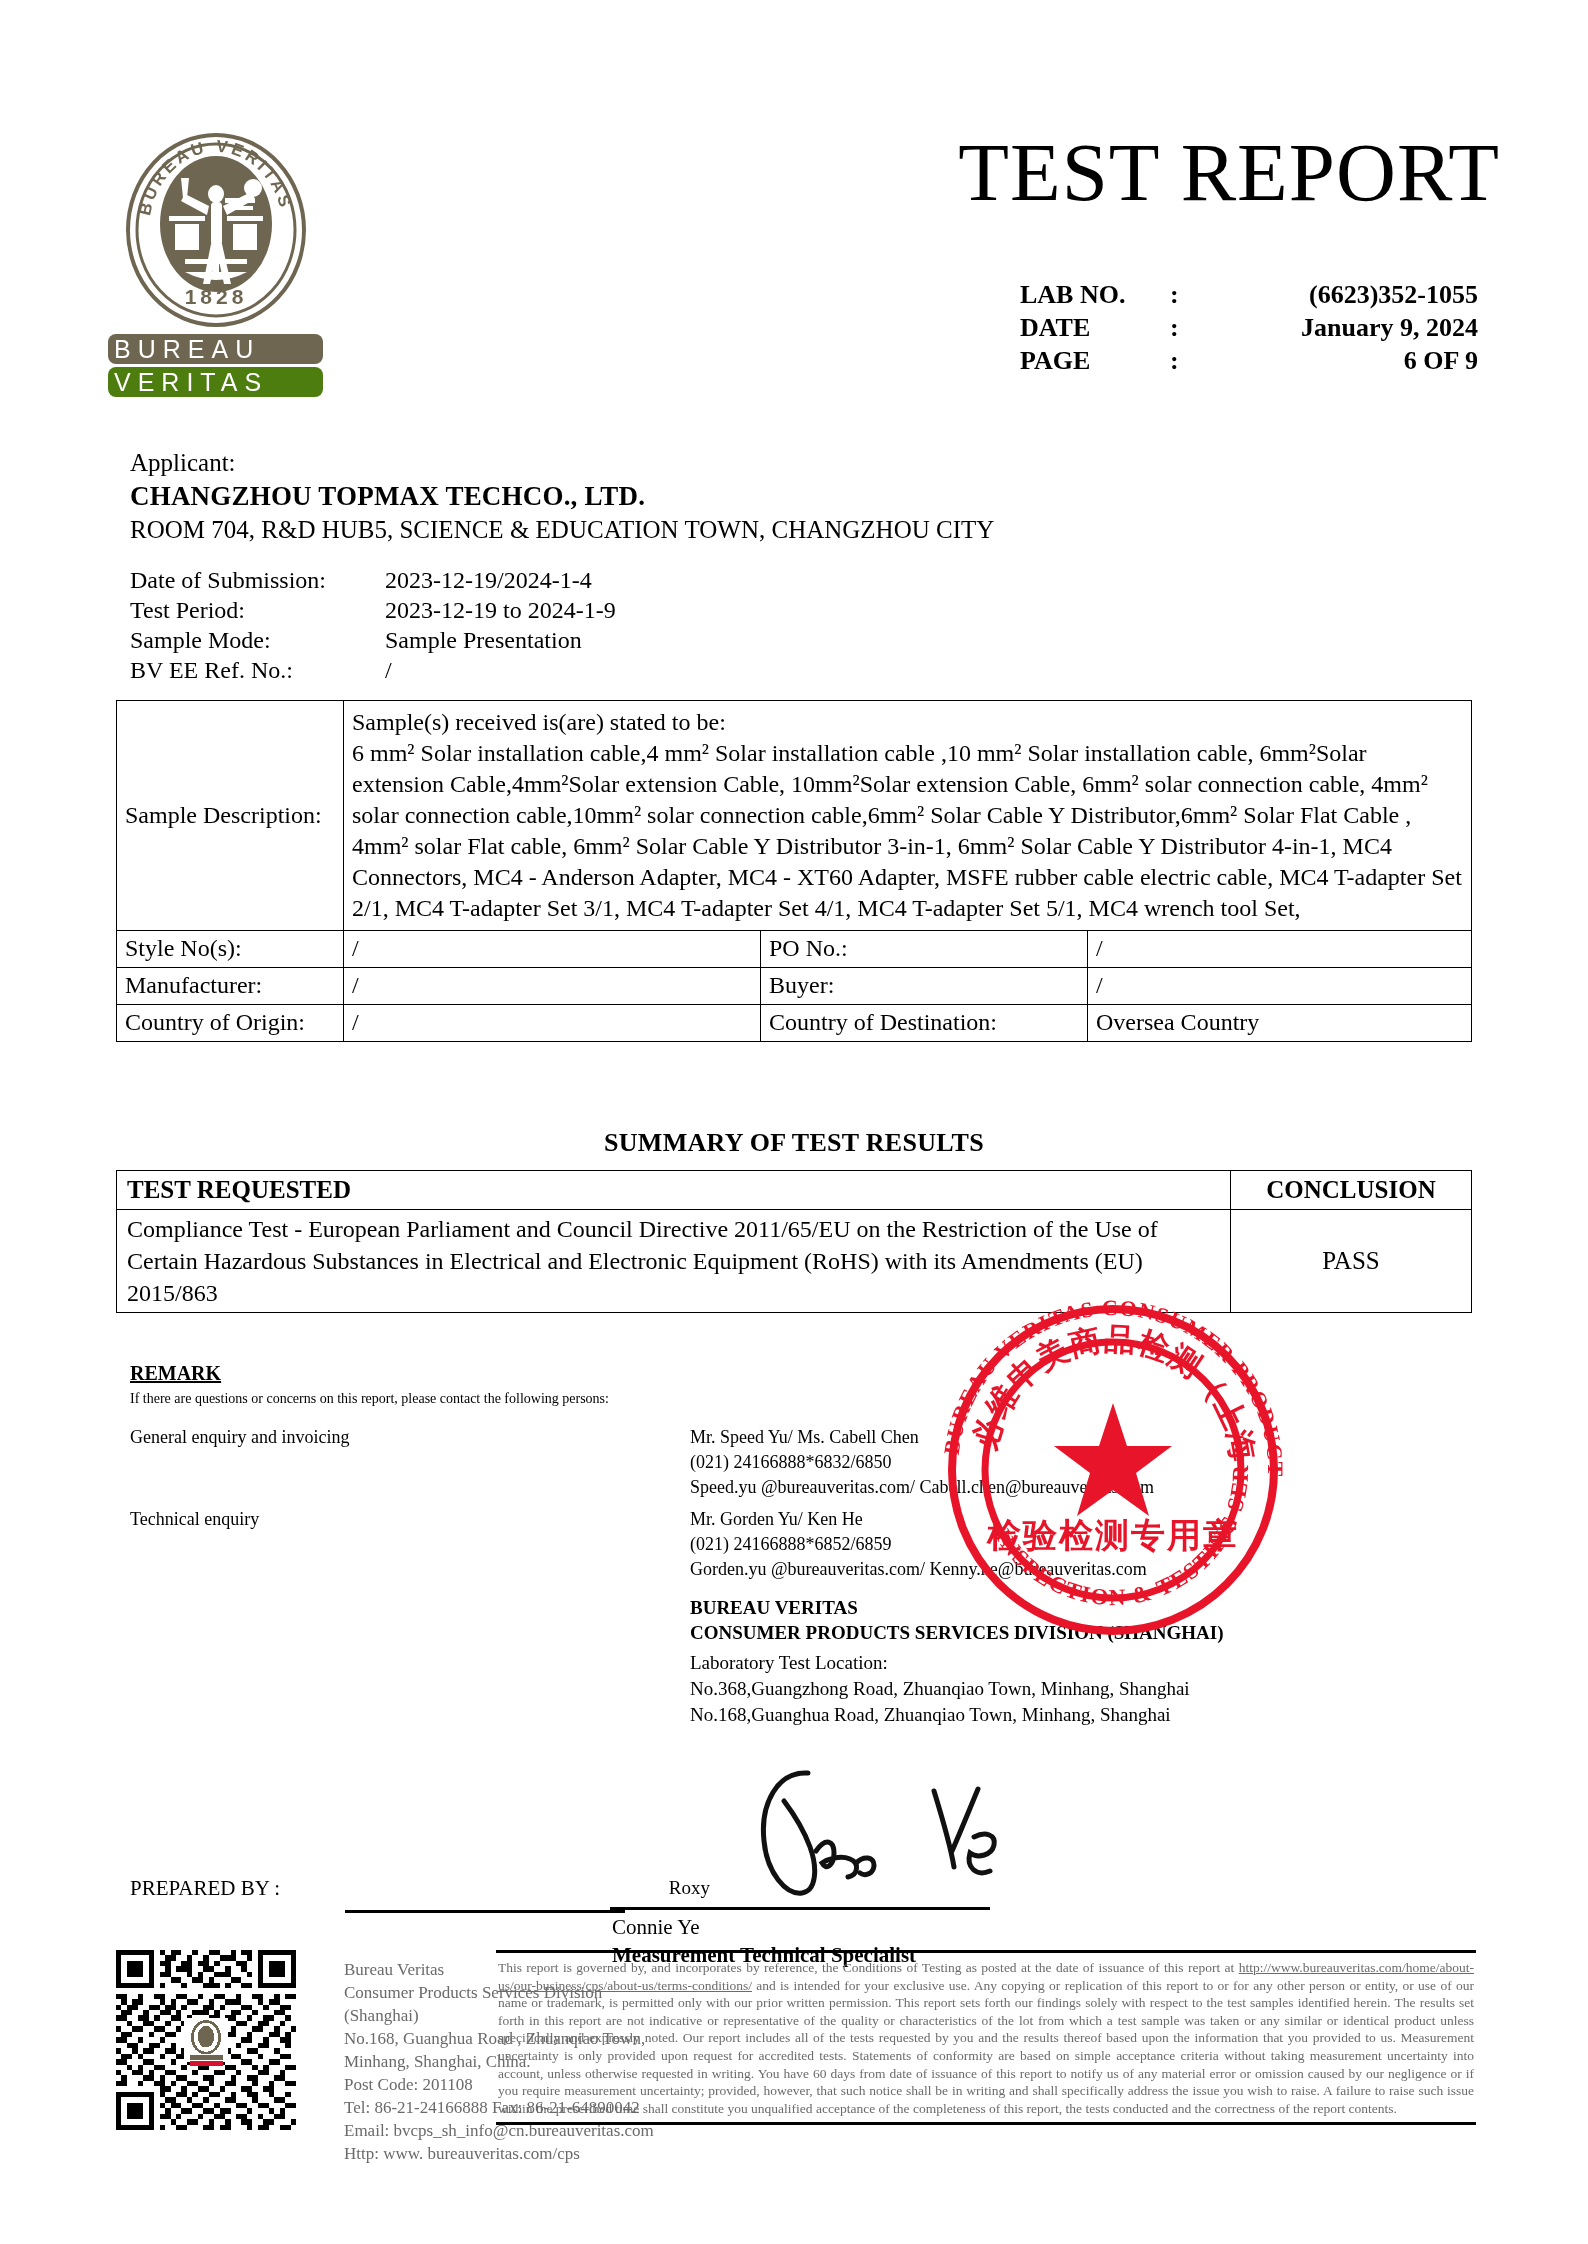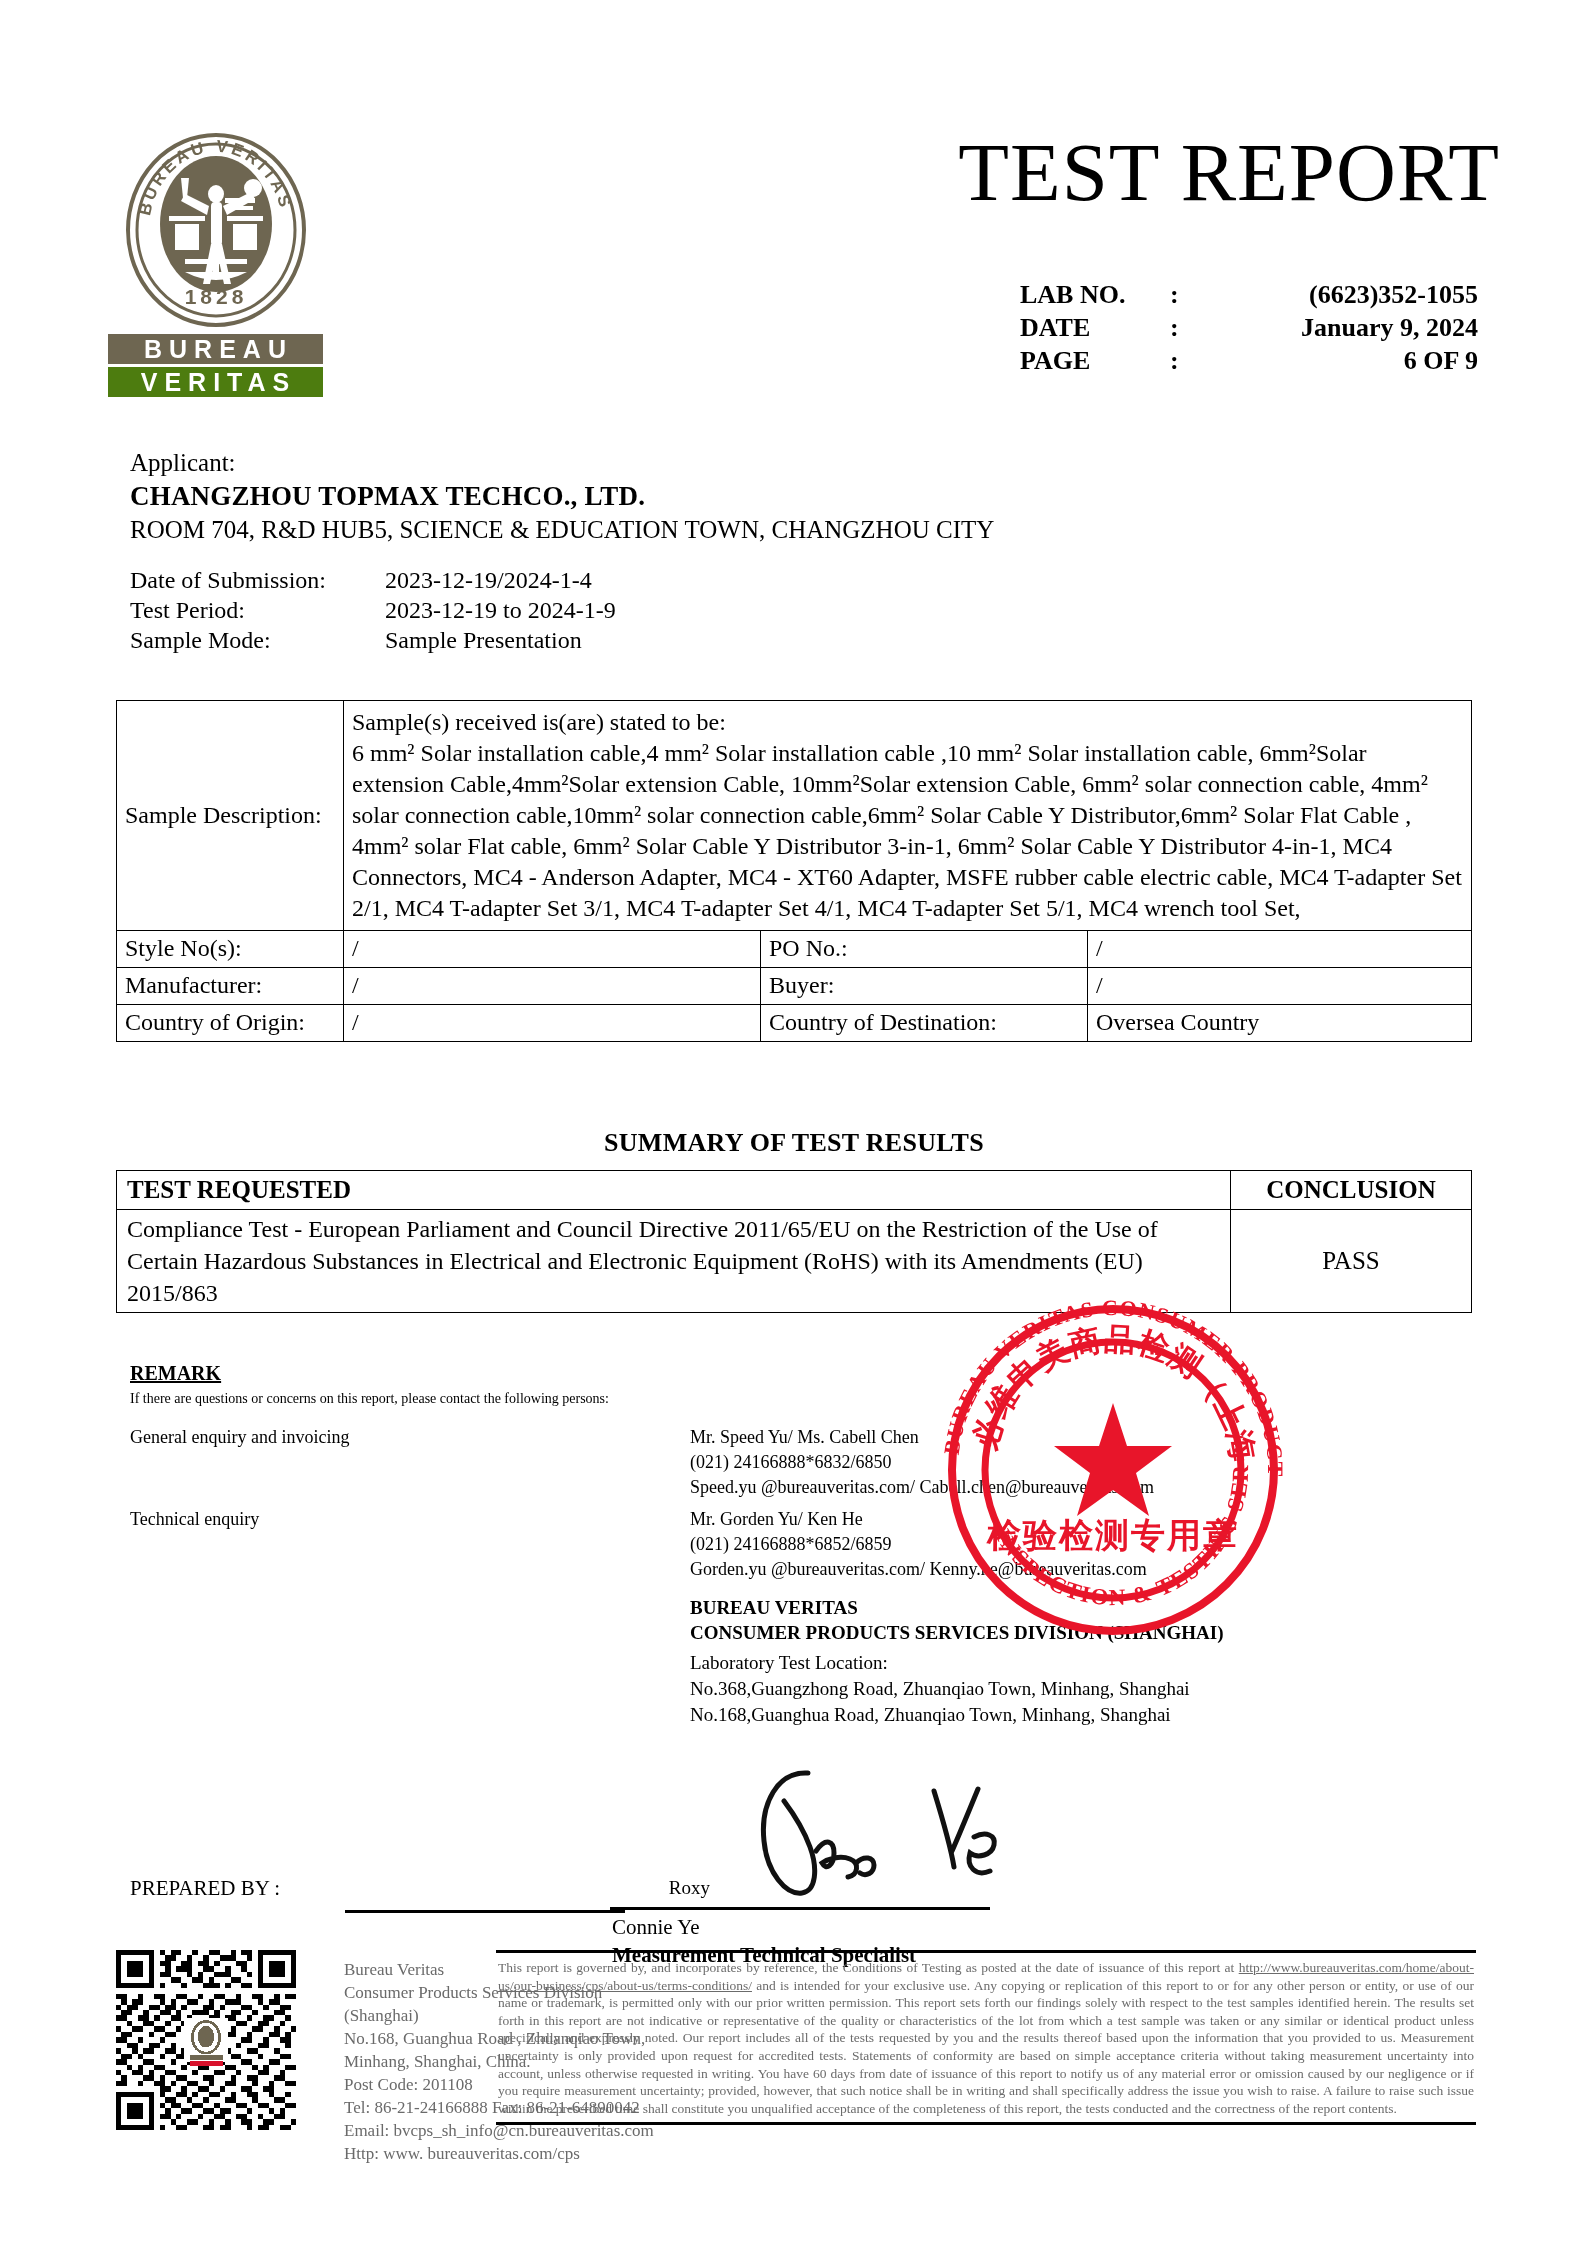--- a/index.html
+++ b/index.html
@@ -8,23 +8,24 @@
     position:relative;width:1588px;height:2244px;background:#fff;margin:0 auto;
     overflow:hidden;
   }
 
   
   .header{position:absolute;left:0;top:0;width:1588px;height:420px;}
   .logo-wrap{position:absolute;left:108px;top:132px;width:215px;}
   .bv-seal{width:186px;height:196px;margin:0 auto;display:block;}
   .bv-word{margin-top:6px;}
   .bv-word div{
-    text-align:center;color:#fff;font-family:"Liberation Sans",sans-serif;
-    font-weight:bold;letter-spacing:7px;font-size:25px;line-height:30px;
+    text-align:left;color:#fff;font-family:"Liberation Sans",sans-serif;
+    font-weight:normal;letter-spacing:7px;font-size:25px;line-height:30px;
     padding-left:6px;
+    border-radius:8px;
   }
   .bv-bureau{background:#6e6651;}
   .bv-veritas{background:#4d7c0f;margin-top:3px;}
 
   .title{
     position:absolute;left:600px;top:128px;width:900px;text-align:right;
     font-size:83px;line-height:88px;letter-spacing:1px;color:#000;
     font-family:"Liberation Serif",serif;
   }
   .labinfo{position:absolute;left:1020px;top:278px;width:480px;font-weight:bold;font-size:26px;line-height:33px;}
@@ -175,20 +176,24 @@
       <span class="m-lbl">Date of Submission:</span>
       <span class="m-val">2023-12-19/2024-1-4</span>
     </div>
     <div class="row">
       <span class="m-lbl">Test Period:</span>
       <span class="m-val">2023-12-19 to 2024-1-9</span>
     </div>
     <div class="row">
       <span class="m-lbl">Sample Mode:</span>
       <span class="m-val">Sample Presentation</span>
+    </div>
+    <div class="row">
+      <span class="m-lbl">BV EE Ref. No.:</span>
+      <span class="m-val">/</span>
     </div>
   </div>
 
   <table class="stbl">
     <tbody>
         <tr>
       <td class="desc-lbl">Sample Description:</td>
       <td class="desc-body" colspan="3">
         <div>Sample(s) received is(are) stated to be:</div>
         <div>6 mm² Solar installation cable,4 mm² Solar installation cable ,10 mm² Solar installation cable, 6mm²Solar  extension Cable,4mm²Solar  extension Cable, 10mm²Solar  extension Cable, 6mm² solar connection cable, 4mm² solar connection cable,10mm² solar connection cable,6mm² Solar Cable Y Distributor,6mm² Solar Flat Cable , 4mm² solar Flat cable, 6mm² Solar Cable Y Distributor 3-in-1, 6mm² Solar Cable Y Distributor 4-in-1, MC4 Connectors, MC4 - Anderson Adapter, MC4 - XT60 Adapter, MSFE rubber cable electric cable, MC4 T-adapter Set 2/1, MC4 T-adapter Set 3/1, MC4 T-adapter Set 4/1, MC4 T-adapter Set 5/1, MC4 wrench tool Set,</div>

